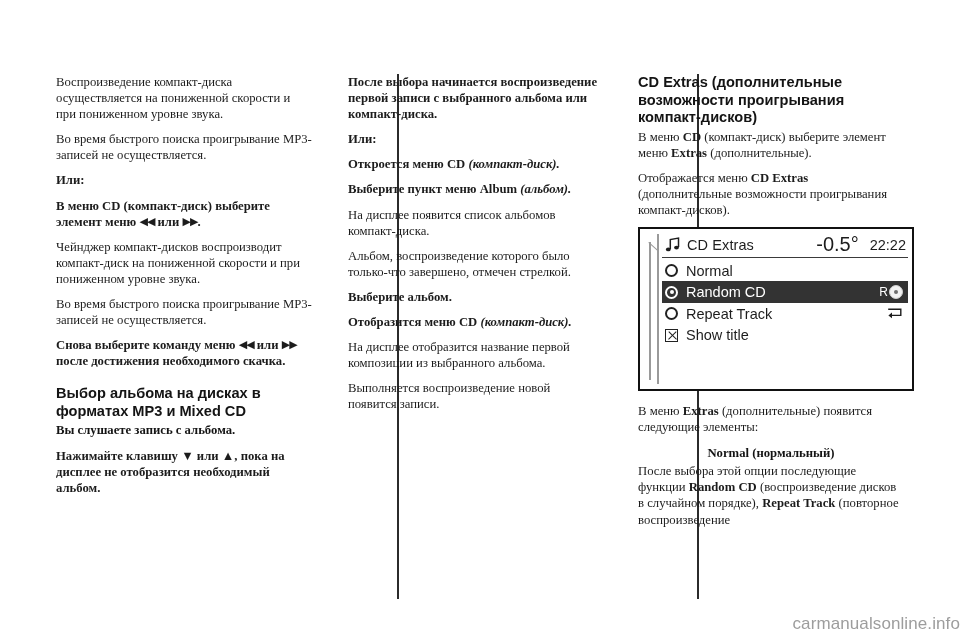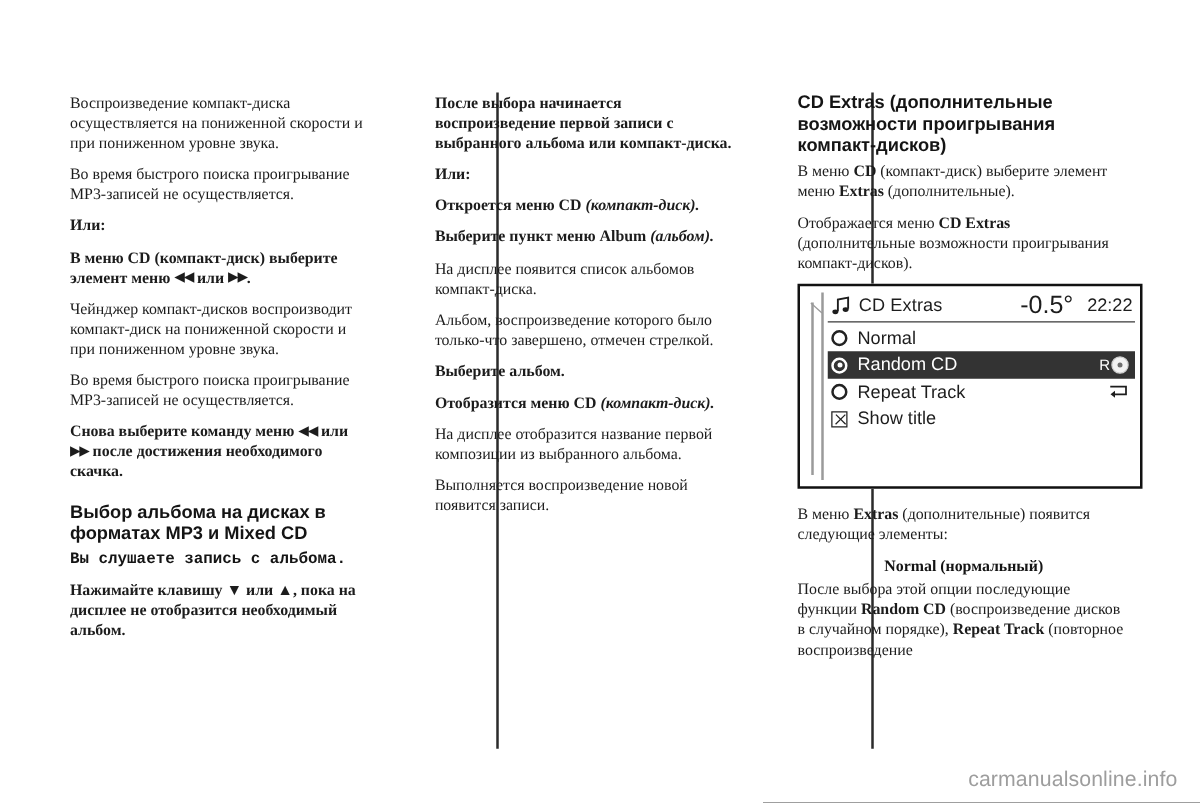--- a/index.html
+++ b/index.html
@@ -62,21 +62,21 @@
   }
 
   
   .columns {
     position: absolute;
     left: 56px;
     top: 74px;
     width: 848px;
     height: 540px;
     display: flex;
-    gap: 16px;
+    gap: 0;
   }
   .col {
     width: 285px;
     position: relative;
     box-sizing: border-box;
   }
   .col-1 { padding-right: 22px; }
   .col-2 { padding-left: 14px; padding-right: 22px; width: 297px; }
   .col-3 { padding-left: 14px; width: 280px; }
 
@@ -113,21 +113,21 @@
     margin: 10px 0 0 0;
     font-family: "Liberation Serif", serif;
     font-weight: bold;
     font-size: 12.7px;
     line-height: 16.1px;
     color: #141414;
     text-align: center;
   }
   .lead {
     margin: 2px 0 9px 0;
-    font-family: Liberation Mono, monospace;
+    font-family: Liberation Serif, serif;
     font-weight: bold;
     font-size: 12.7px;
     line-height: 16.1px;
     color: #141414;
   }
   .b { font-weight: bold; }
   .i { font-style: italic; }
 
   .ctrl-glyph {
     font-family: "DejaVu Sans", sans-serif;
@@ -331,21 +331,21 @@
     margin: -2px 0 0 -2px;
     border-radius: 50%;
     background: #6e6e6e;
   }
   .repeat-glyph { width: 17px; height: 12px; display: block; }
   .scan-glyph { width: 12px; height: 12px; display: block; }
 
   
   .watermark {
     position: absolute;
-    right: 18px;
+    right: 0;
     bottom: 8px;
     font-family: "Liberation Sans", sans-serif;
     font-size: 17px;
     color: #9d9d9d;
     letter-spacing: 0.1px;
   }
 </style>
 </head>
 <body>
 

